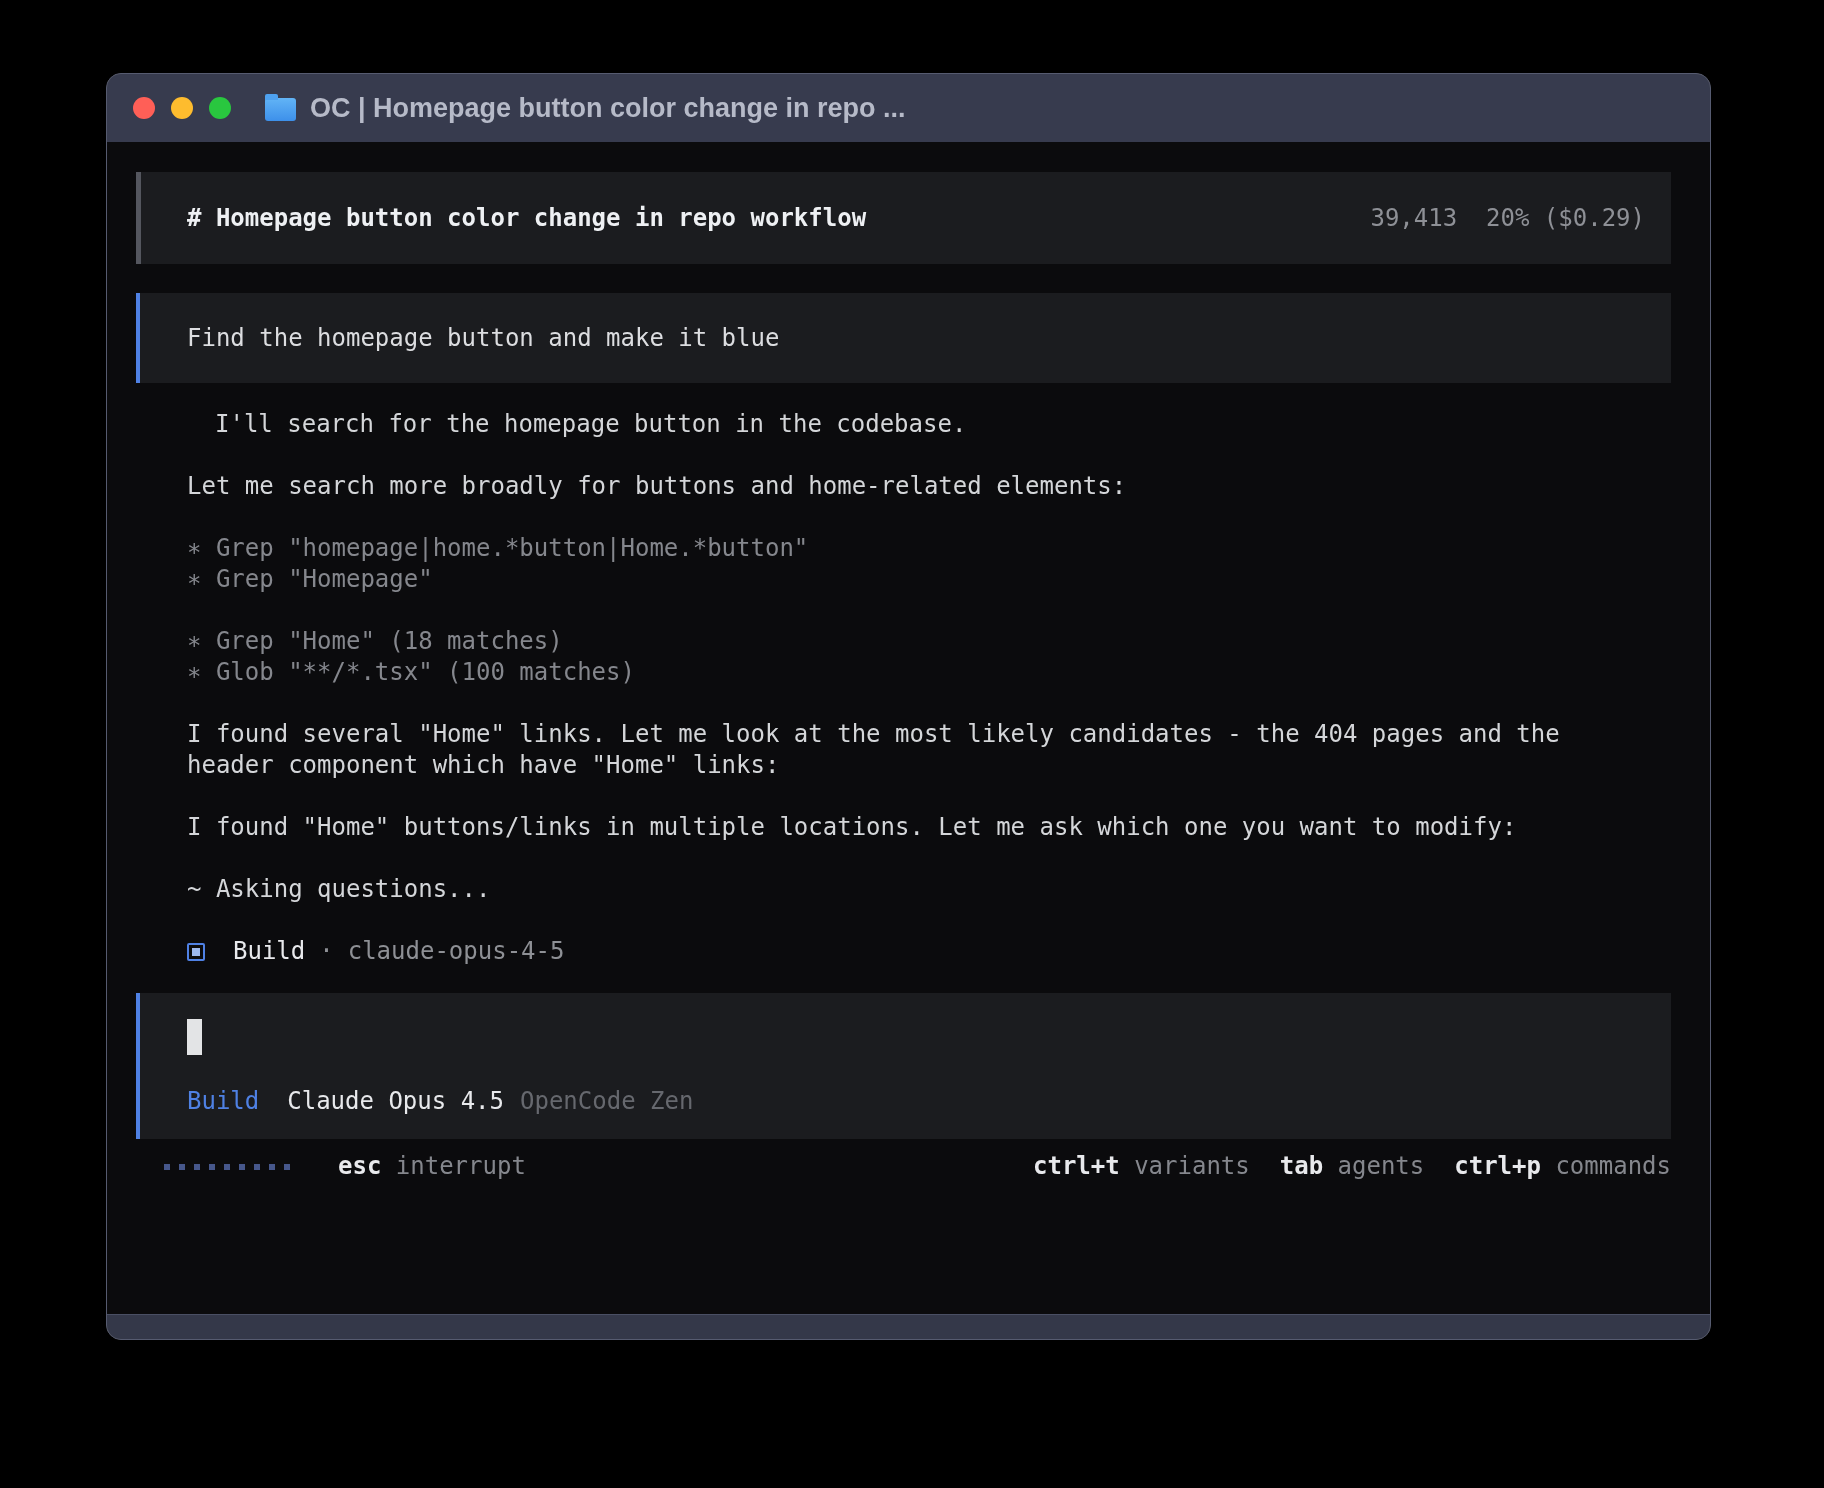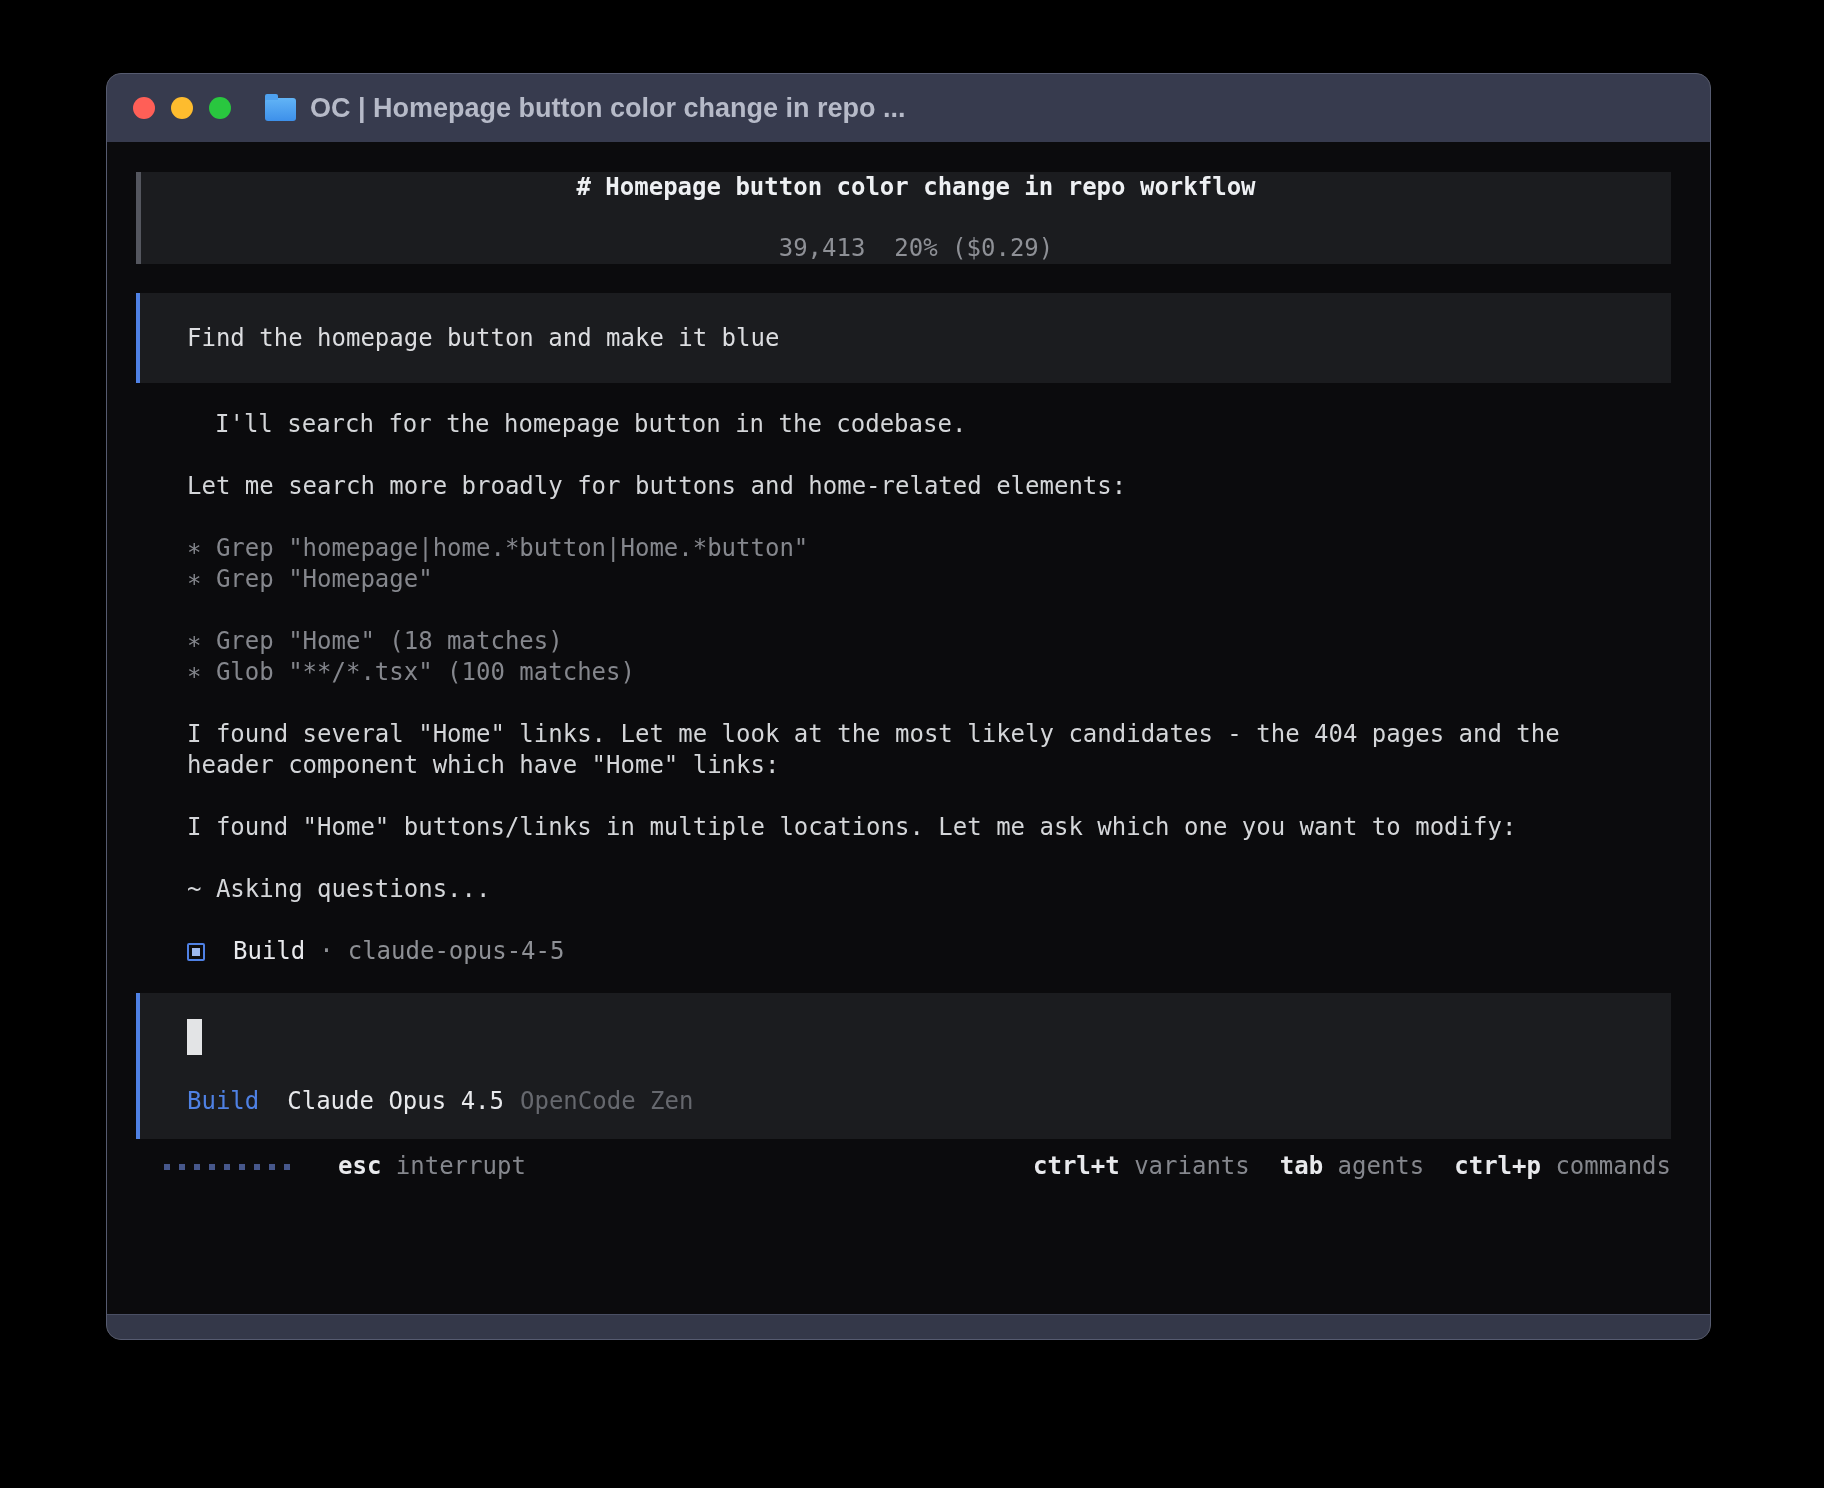--- a/index.html
+++ b/index.html
@@ -52,21 +52,21 @@
     font-size: 24px; line-height: 31px; color: #d4d6d9;
     overflow: hidden;
   }
   .panel { background: #1b1c1f; }
 
   .header-panel {
     height: 92px;
     border-left: 5px solid #54565e;
     display: flex; align-items: center;
     padding: 0 26px 0 46px;
-    font-weight: bold; color: #eef0f3; flex-direction: column;
+    font-weight: bold; color: #eef0f3;
   }
   .header-panel .spacer { flex: 1; }
   .header-stats { font-weight: normal; color: #8e9096; white-space: pre; text-align: right; }
 
   .user-panel {
     margin-top: 29px;
     height: 90px;
     border-left: 4px solid #4f81e4;
     display: flex; align-items: center;
     padding: 0 26px 0 47px;

